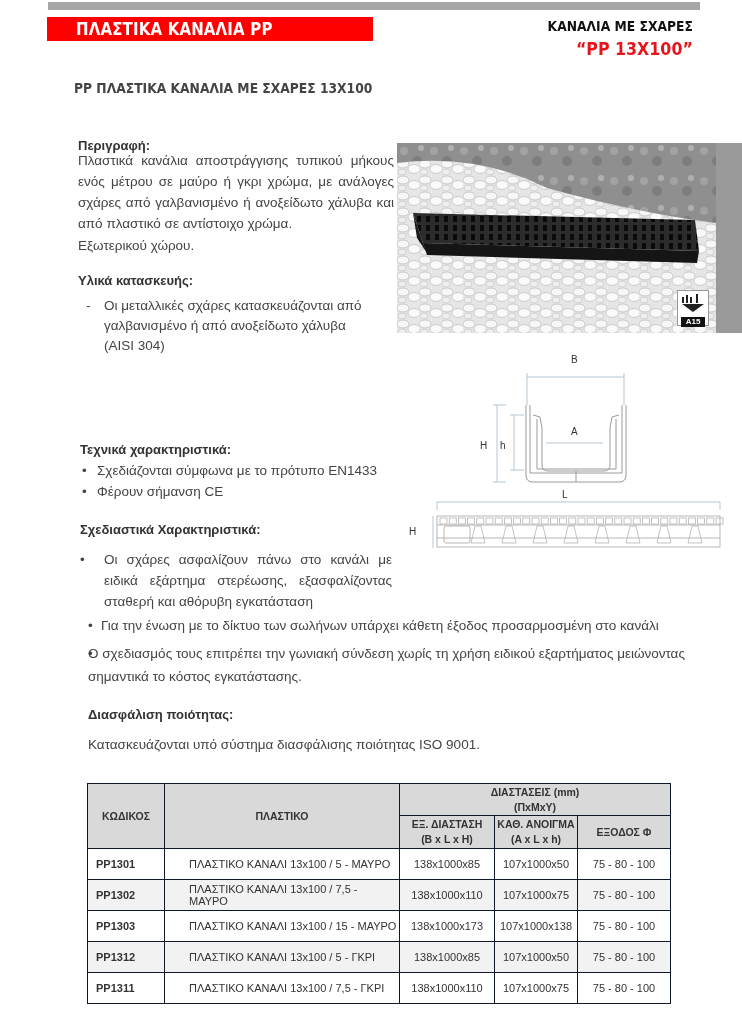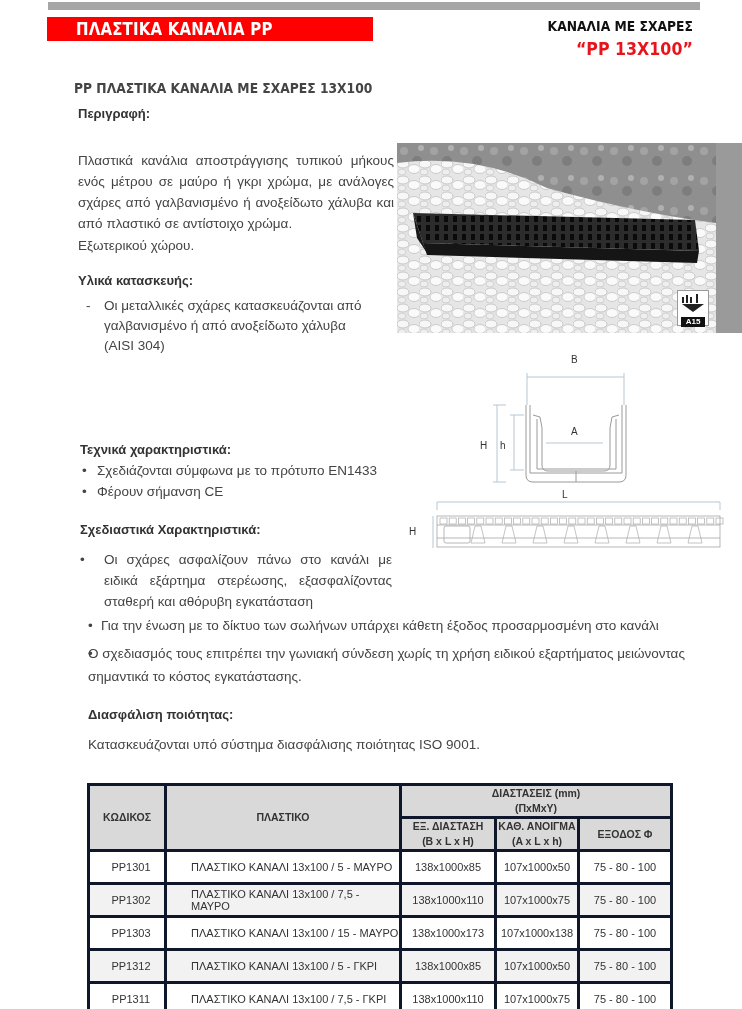--- a/index.html
+++ b/index.html
@@ -18,40 +18,40 @@
   .just { text-align: justify; text-align-last: left; }
   ul.dash, ul.dot { list-style: none; margin: 0; padding: 0; }
   ul.dash li { position: relative; padding-left: 26px; }
   ul.dash li::before { content: "-"; position: absolute; left: 8px; }
   ul.dot li { position: relative; padding-left: 17px; }
   ul.dot li::before { content: "•"; position: absolute; left: 2px; }
   .photo { left: 397px; top: 143px; width: 377px; height: 190px; overflow: hidden; background: #9a9a9a; }
   .diagram { left: 400px; top: 345px; width: 330px; height: 215px; }
   table.spec { position: absolute; left: 87px; top: 783px; width: 583px; border-collapse: collapse;
                font-size: 11px; color: #333; table-layout: fixed; }
-  table.spec td, table.spec th { border: 3px solid #0f172a; text-align: center; padding: 0; }
+  table.spec td, table.spec th { border: 1px solid #0f172a; text-align: center; padding: 0; }
   table.spec th { background: #d9d9d9; font-weight: bold; font-size: 10.5px; line-height: 15px; }
   table.spec td { height: 30px; }
   table.spec tr.alt td { background: #f2f2f2; }
-  table.spec td.code { font-weight: normal; text-align: center; padding-left: 8px; }
+  table.spec td.code { font-weight: bold; text-align: left; padding-left: 8px; }
   table.spec td.desc { text-align: left; padding-left: 24px; }
 </style>
 </head>
 <body>
 
 <div class="abs topbar"></div>
 <div class="abs redbox">
   <span>ΠΛΑΣΤΙΚΑ ΚΑΝΑΛΙΑ PP</span>
 </div>
 <div class="abs rt1">ΚΑΝΑΛΙΑ ΜΕ ΣΧΑΡΕΣ</div>
 <div class="abs rt2">“PP 13X100”</div>
 
 <div class="abs ptitle">PP ΠΛΑΣΤΙΚΑ ΚΑΝΑΛΙΑ ΜΕ ΣΧΑΡΕΣ 13X100</div>
 
-<div class="abs h" style="left:78px;top:106px;text-align:right;">Περιγραφή:</div>
+<div class="abs h" style="left:78px;top:138px;text-align:right;">Περιγραφή:</div>
 <div class="abs txt just" style="left:78px;top:150px;width:316px;">Πλαστικά κανάλια αποστράγγισης τυπικού μήκους ενός μέτρου σε μαύρο ή γκρι χρώμα, με ανάλογες σχάρες από γαλβανισμένο ή ανοξείδωτο χάλυβα και από πλαστικό σε αντίστοιχο χρώμα.</div>
 <div class="abs txt" style="left:78px;top:235px;">Εξωτερικού χώρου.</div>
 
 <div class="abs h" style="left:78px;top:273px;">Υλικά κατασκευής:</div>
 <ul class="abs dash txt" style="left:78px;top:296px;width:290px;line-height:20px;">
   <li style="margin-bottom:11px;">Οι μεταλλικές σχάρες κατασκευάζονται από γαλβανισμένο ή από ανοξείδωτο χάλυβα (AISI 304)</li>
 </ul>
 
 <div class="abs h" style="left:80px;top:442px;">Τεχνικά χαρακτηριστικά:</div>
 <ul class="abs dot txt" style="left:80px;top:460px;width:310px;line-height:21px;">

